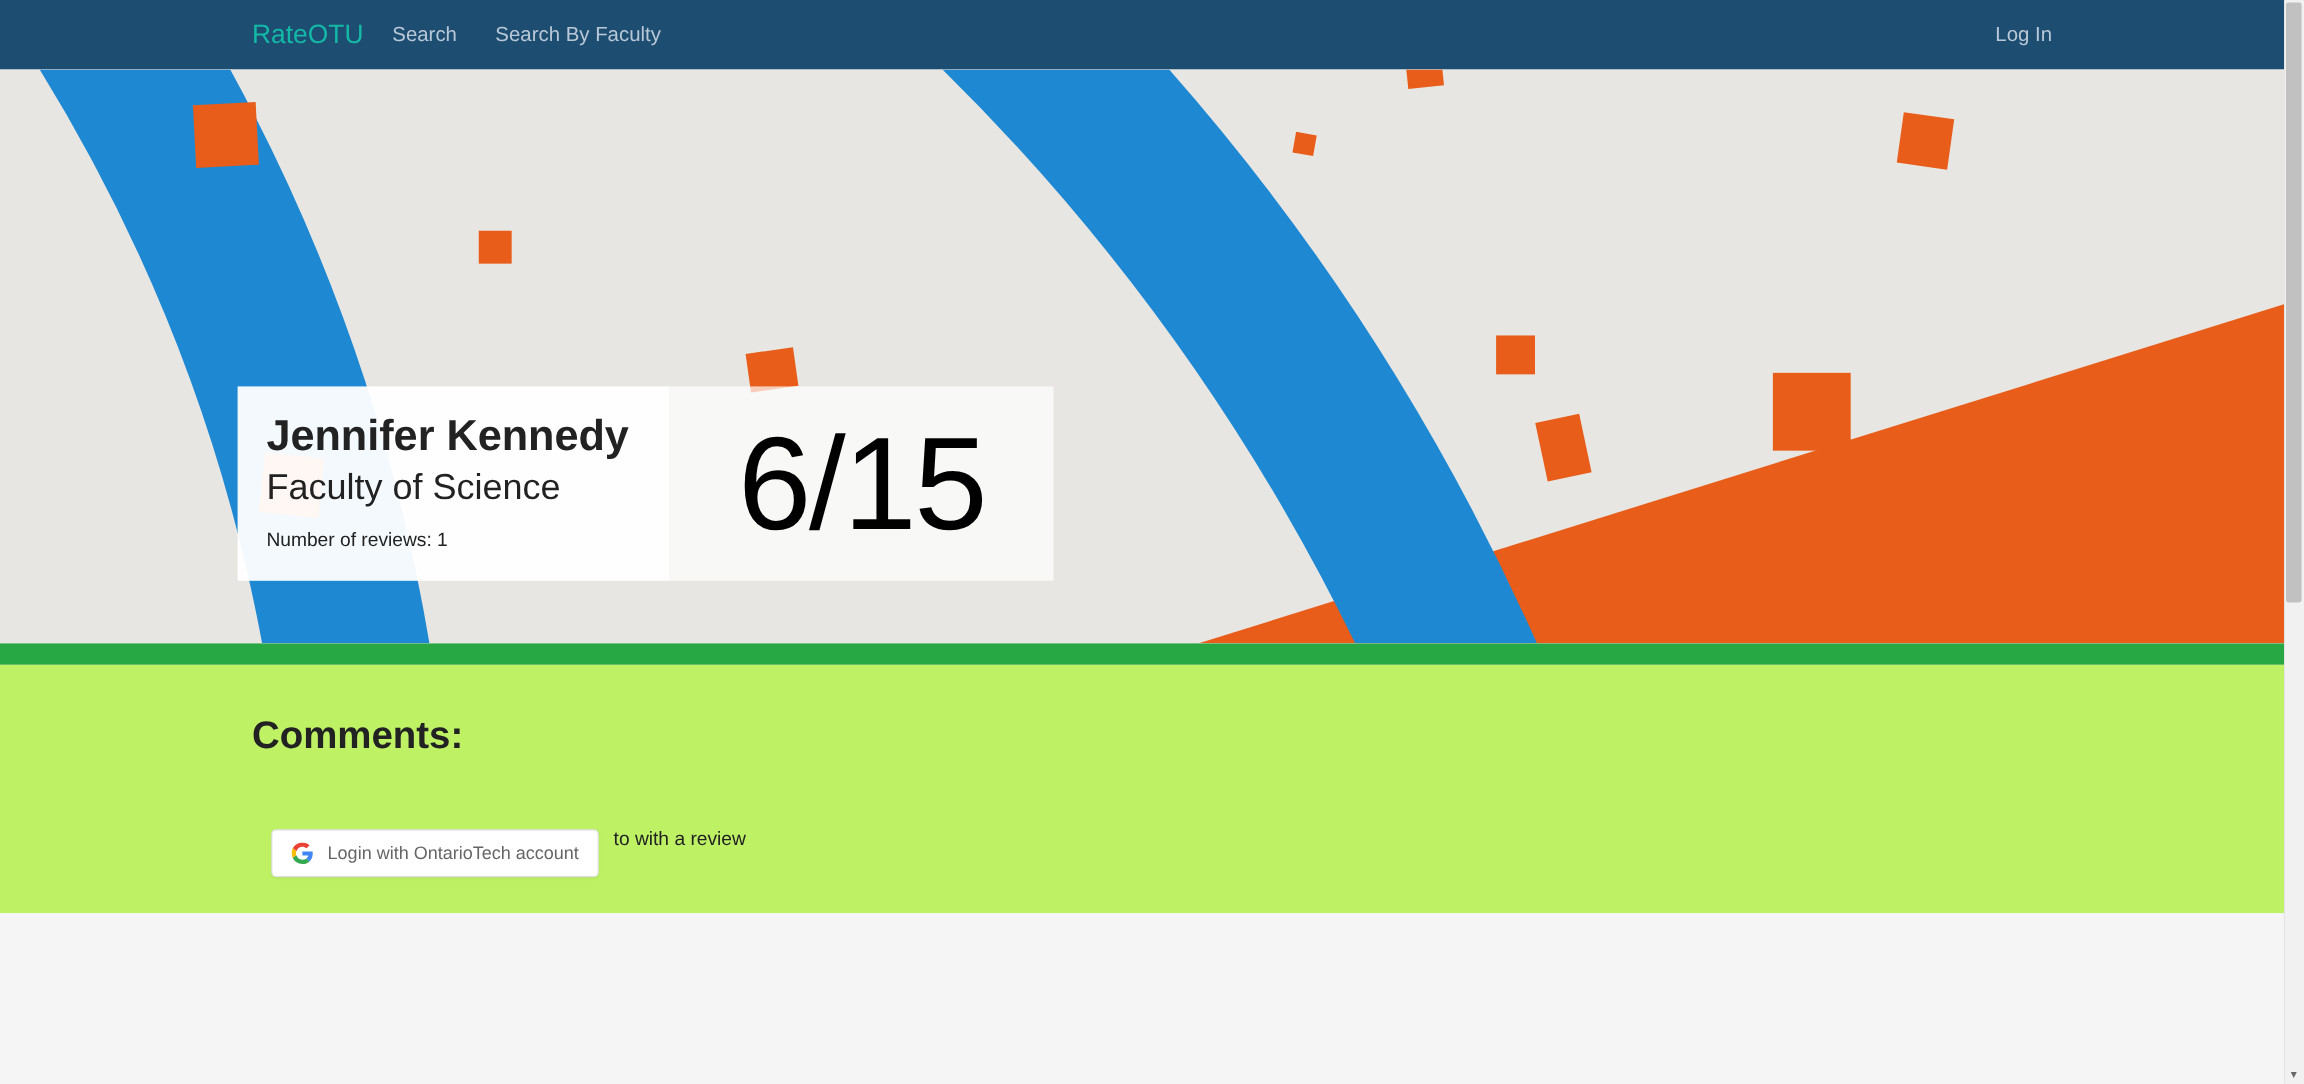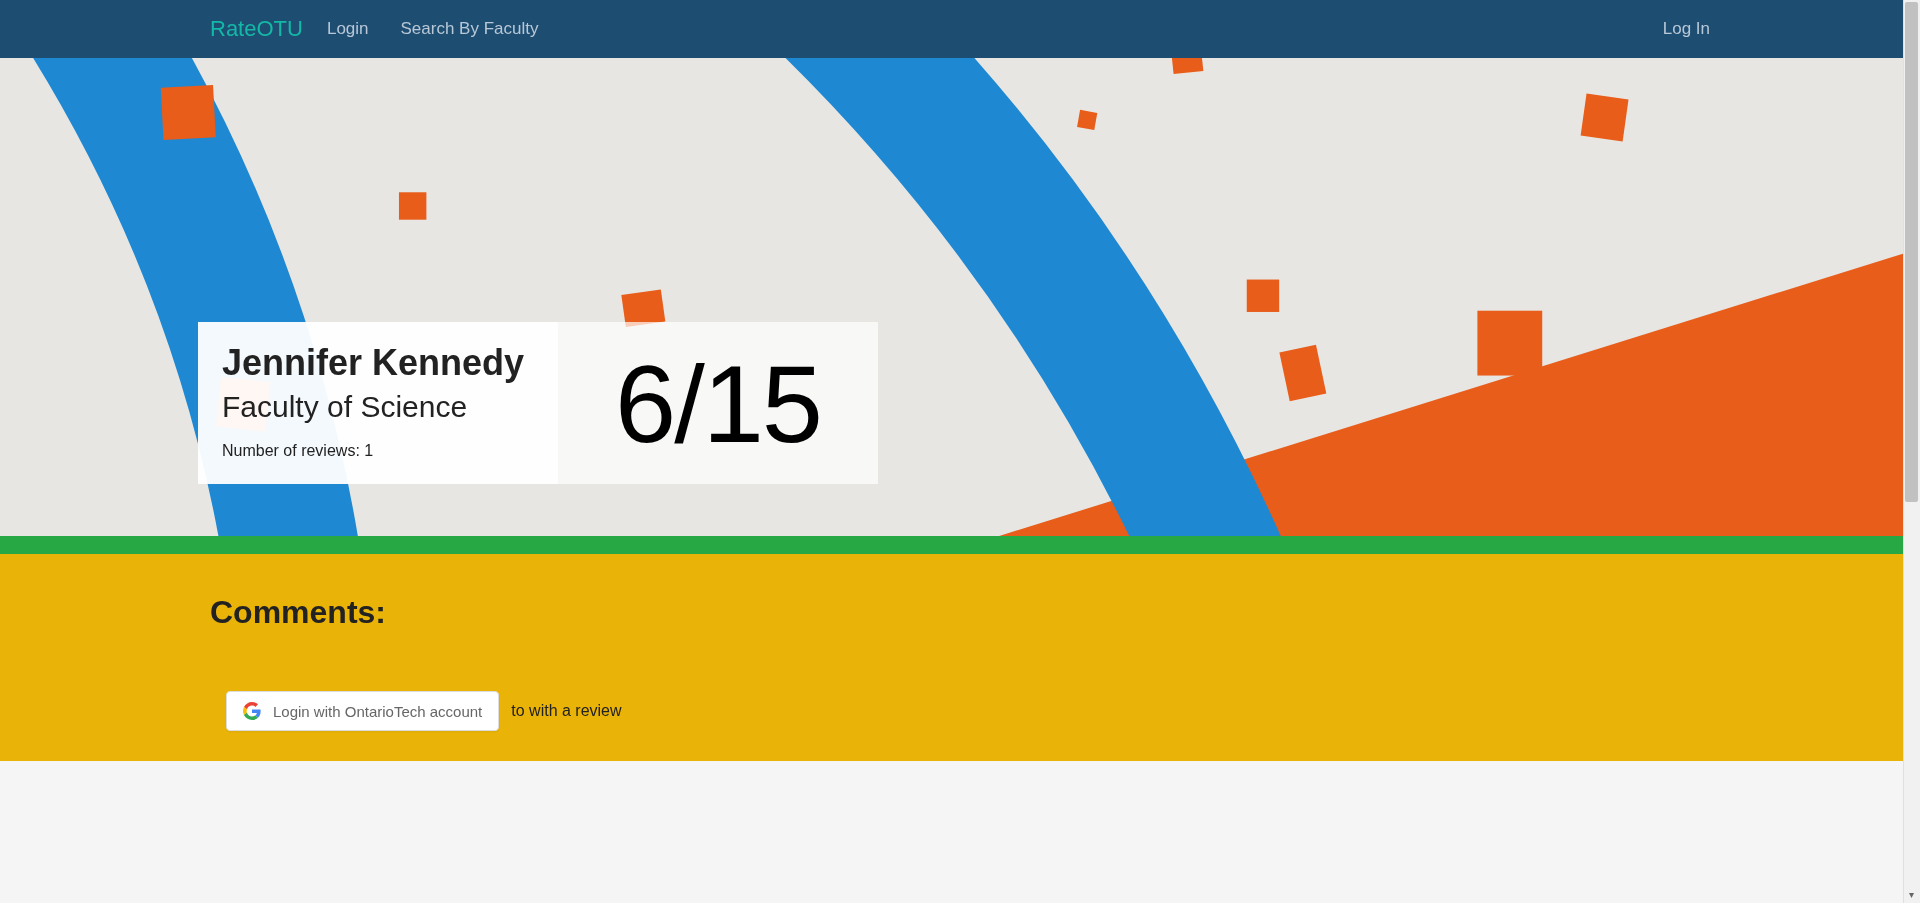--- a/index.html
+++ b/index.html
@@ -83,32 +83,32 @@
       color: #000;
       letter-spacing: -2px;
       font-family: "Segoe UI Light","Segoe UI",Arial,sans-serif;
     }
     .green-bar {
       height: 18px;
       background: #28a745;
       width: 100%;
     }
     .content {
-      background: #eab308;
+      background: #bef264;
       padding: 40px 210px 30px 210px;
     }
     .comments-h {
       font-size: 32px;
       font-weight: 600;
       color: #222;
       margin-bottom: 60px;
     }
     .login-row {
       display: flex;
-      align-items: center;
+      align-items: flex-start;
       gap: 12px;
       margin-left: 16px;
     }
     .g-btn {
       border: 1px solid #ddd;
       background: #fff;
       border-radius: 4px;
       padding: 10px 16px;
       display: flex;
       align-items: center;
@@ -134,21 +134,21 @@
       color:#666; font-size:10px;
     }
     .sa-top { top:0; } .sa-bot { bottom:0; }
   </style>
 </head>
 <body>
 
 <div class="navbar">
   <div class="nav-left">
     <a class="brand" href="#">RateOTU</a>
-    <a class="nav-link" href="#">Login</a>
+    <a class="nav-link" href="#">Search</a>
     <a class="nav-link" href="#">Search By Faculty</a>
   </div>
   <a class="login-link" href="#">Log In</a>
 </div>
 
 <div class="hero">
   <svg class="bg" viewBox="0 0 1540 478" preserveAspectRatio="xMidYMid slice">
     <rect width="1540" height="478" fill="#e8e6e3"></rect>
 
     <polygon points="650,478 1540,200 1540,478" fill="#e85d1a"></polygon>

